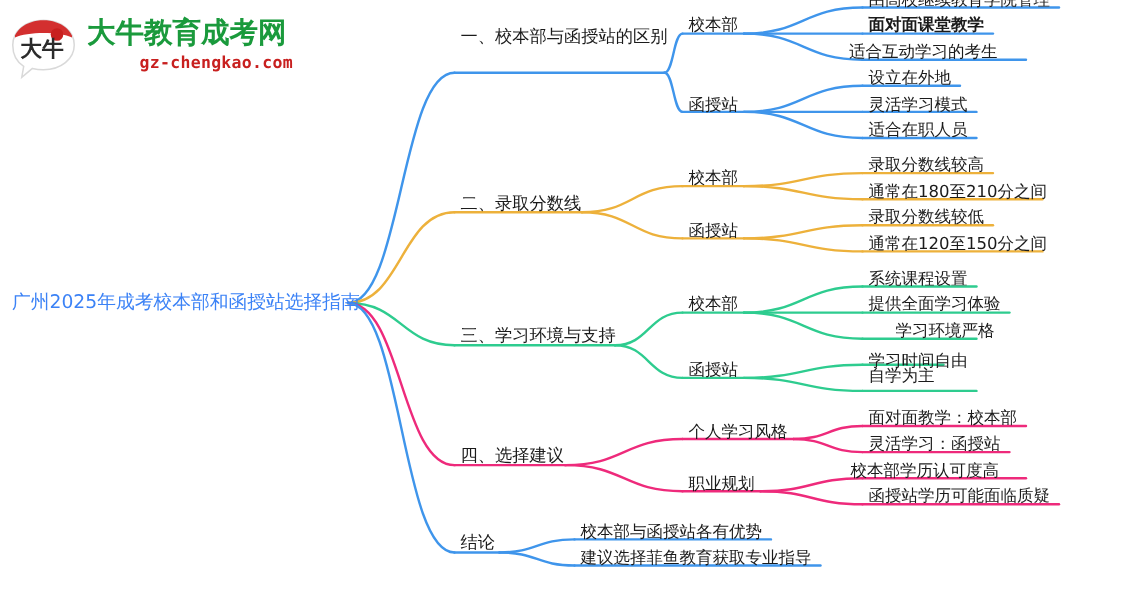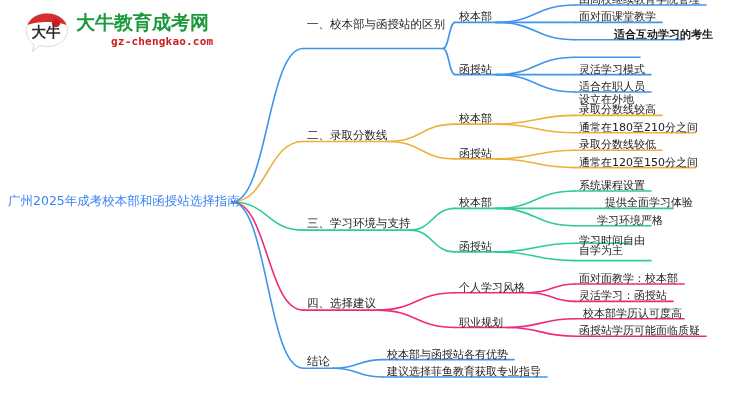--- a/index.html
+++ b/index.html
@@ -6,21 +6,21 @@
   body{
     width:750px;height:410px;
     background:#ffffff;
     font-family:"Liberation Sans","DejaVu Sans",sans-serif;
     position:relative;overflow:hidden;
   }
   #root-canvas{position:absolute;left:0;top:0;width:750px;height:410px;}
   svg.wires{position:absolute;left:0;top:0;width:750px;height:410px;pointer-events:none;}
 
   
-  .logo{position:absolute;left:24px;top:10px;width:230px;height:46px;}
+  .logo{position:absolute;left:6px;top:10px;width:230px;height:46px;}
   .logo-mark{position:absolute;left:0;top:2px;width:46px;height:42px;}
   .logo-text{position:absolute;left:52px;top:2px;}
   .logo-cn{font-size:19px;font-weight:bold;color:#1a9a3c;letter-spacing:0px;line-height:21px;
            font-family:"DejaVu Sans","Liberation Sans",sans-serif;}
   .logo-en{font-size:11px;font-weight:bold;color:#c8201f;letter-spacing:0.2px;line-height:14px;margin-top:2px;
            font-family:"DejaVu Sans Mono","Liberation Mono",monospace;margin-left:35px;}
 
   
   .node{position:absolute;white-space:nowrap;
         font-family:"DejaVu Sans","Liberation Sans",sans-serif;
@@ -131,47 +131,47 @@
         <path d="M383 359.5999999999999 L514 359.5999999999999" stroke="#3f95eb"></path>
         <path d="M333 368.2999999999999 C358 368.2999999999999,358 376.9999999999999,383 376.9999999999999" stroke="#3f95eb"></path>
         <path d="M383 376.9999999999999 L547 376.9999999999999" stroke="#3f95eb"></path>
       </g>
   </svg>
 
   <div id="node-layer">
       <div class="node node-branch" style="left: 307px; top: 17px;">一、校本部与函授站的区别</div>
       <div class="node node-sub" style="left: 459px; top: 9.4px;">校本部</div>
       <div class="node node-leaf" style="left: 579px; top: -8px;">由高校继续教育学院管理</div>
-      <div class="node node-leaf" style="left: 579px; top: 9.4px;">面对面课堂教学</div>
-      <div class="node node-leaf" style="left: 614px; top: 26.8px; font-weight: bold;">适合互动学习的考生</div>
+      <div class="node node-leaf" style="left: 579px; top: 9.4px; font-weight: bold;">面对面课堂教学</div>
+      <div class="node node-leaf" style="left: 566px; top: 26.8px;">适合互动学习的考生</div>
       <div class="node node-sub" style="left: 459px; top: 61.6px;">函授站</div>
-      <div class="node node-leaf" style="left: 579px; top: 44.2px; margin-top: 48px;">设立在外地</div>
+      <div class="node node-leaf" style="left: 579px; top: 44.2px;">设立在外地</div>
       <div class="node node-leaf" style="left: 579px; top: 61.6px;">灵活学习模式</div>
       <div class="node node-leaf" style="left: 579px; top: 79px;">适合在职人员</div>
       <div class="node node-branch" style="left: 307px; top: 127.5px;">二、录取分数线</div>
       <div class="node node-sub" style="left: 459px; top: 111.1px;">校本部</div>
       <div class="node node-leaf" style="left: 579px; top: 102.4px;">录取分数线较高</div>
       <div class="node node-leaf" style="left: 579px; top: 119.8px;">通常在180至210分之间</div>
       <div class="node node-sub" style="left: 459px; top: 145.9px;">函授站</div>
       <div class="node node-leaf" style="left: 579px; top: 137.2px; text-align: right;">录取分数线较低</div>
       <div class="node node-leaf" style="left: 579px; top: 154.6px;">通常在120至150分之间</div>
       <div class="node node-branch" style="left: 307px; top: 216.15px;">三、学习环境与支持</div>
       <div class="node node-sub" style="left: 459px; top: 195.4px;">校本部</div>
       <div class="node node-leaf" style="left: 579px; top: 178px;">系统课程设置</div>
-      <div class="node node-leaf" style="left: 579px; top: 195.4px; margin-left: 26px;">提供全面学习体验</div>
+      <div class="node node-leaf" style="left: 579px; top: 195.4px;">提供全面学习体验</div>
       <div class="node node-leaf" style="left: 579px; top: 212.8px; margin-left: 18px;">学习环境严格</div>
       <div class="node node-sub" style="left: 459px; top: 238.9px;">函授站</div>
       <div class="node node-leaf" style="left: 579px; top: 243px;">自学为主</div>
       <div class="node node-leaf" style="left: 579px; top: 233px;">学习时间自由</div>
       <div class="node node-branch" style="left: 307px; top: 296.1px;">四、选择建议</div>
       <div class="node node-sub" style="left: 459px; top: 279.7px;">个人学习风格</div>
       <div class="node node-leaf" style="left: 579px; top: 271px;">面对面教学：校本部</div>
       <div class="node node-leaf" style="left: 579px; top: 288.4px;">灵活学习：函授站</div>
       <div class="node node-sub" style="left: 459px; top: 314.5px;">职业规划</div>
-      <div class="node node-leaf" style="left: 583px; top: 305.8px;">校本部学历认可度高</div>
+      <div class="node node-leaf" style="left: 567px; top: 305.8px;">校本部学历认可度高</div>
       <div class="node node-leaf" style="left: 579px; top: 323.2px;">函授站学历可能面临质疑</div>
       <div class="node node-branch" style="left: 307px; top: 354.3px;">结论</div>
       <div class="node node-leaf" style="left: 387px; top: 346.6px;">校本部与函授站各有优势</div>
       <div class="node node-leaf" style="left: 387px; top: 364px;">建议选择菲鱼教育获取专业指导</div>
       <div class="node node-root" style="left: 8px; top: 193px;">广州2025年成考校本部和函授站选择指南</div>
     </div>
 
 </div>
 
 </body></html>

